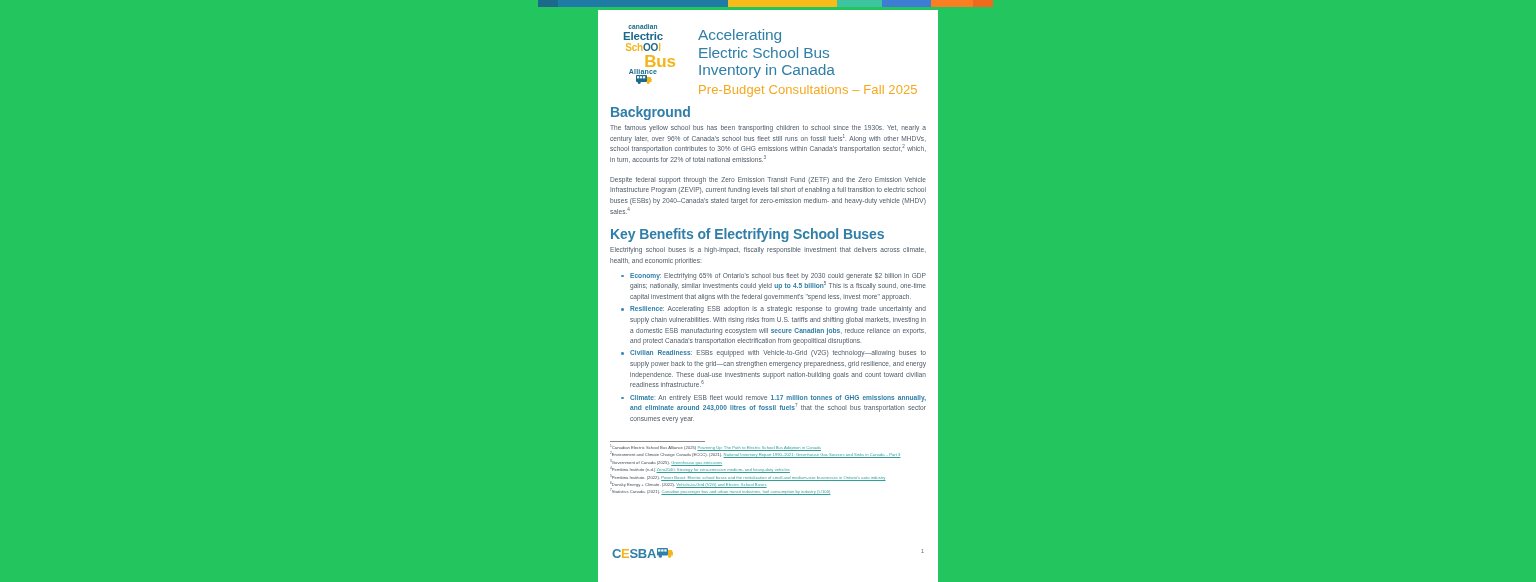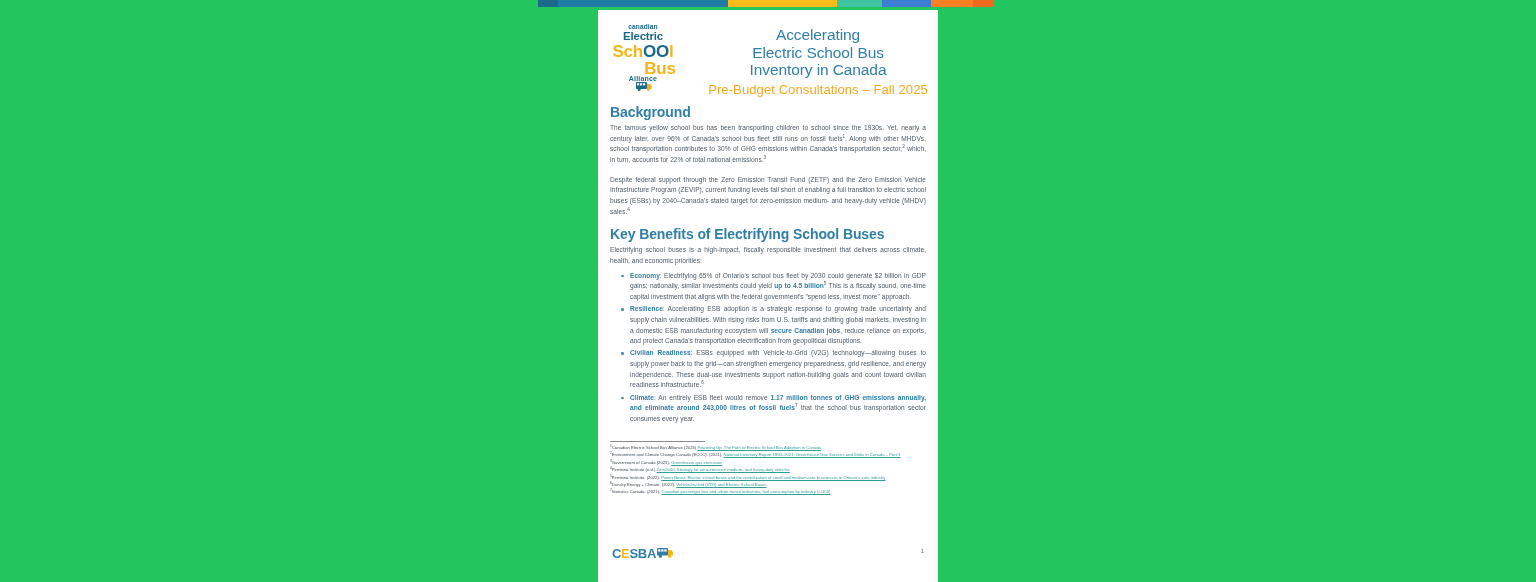--- a/index.html
+++ b/index.html
@@ -62,21 +62,21 @@
     letter-spacing: 0.1px;
   }
   .logo-electric {
     font-size: 11.5px;
     font-weight: bold;
     color: #1b6a8c;
     letter-spacing: -0.2px;
     margin-top: 0.5px;
   }
   .logo-school {
-    font-size: 17px;
+    font-size: 10px;
     font-weight: bold;
     color: #f5b51a;
     letter-spacing: -0.2px;
     position: relative;
     margin-top: 0px;
   }
   .logo-school .oo {
     color: #1b6a8c;
   }
   .logo-bus-line {
@@ -100,21 +100,21 @@
     color: #1b6a8c;
     margin-top: 1px;
     letter-spacing: 0.2px;
   }
 
   .title-block {
     position: absolute;
     right: 0px;
     top: 16px;
     width: 240px;
-    text-align: center;
+    text-align: left;
   }
   .doc-title {
     font-size: 15.5px;
     font-weight: normal;
     color: #2f7fa8;
     line-height: 1.13;
     letter-spacing: -0.1px;
   }
   .doc-subtitle {
     margin-top: 3px;

